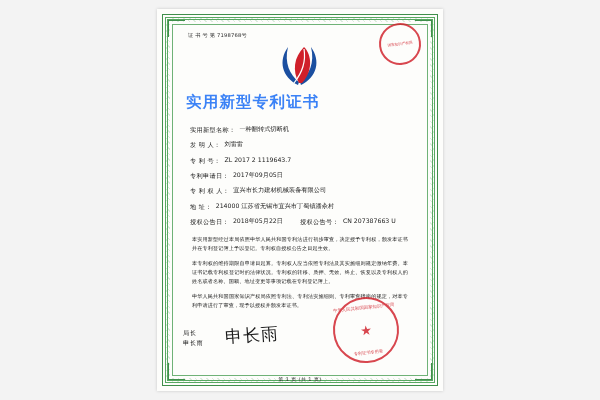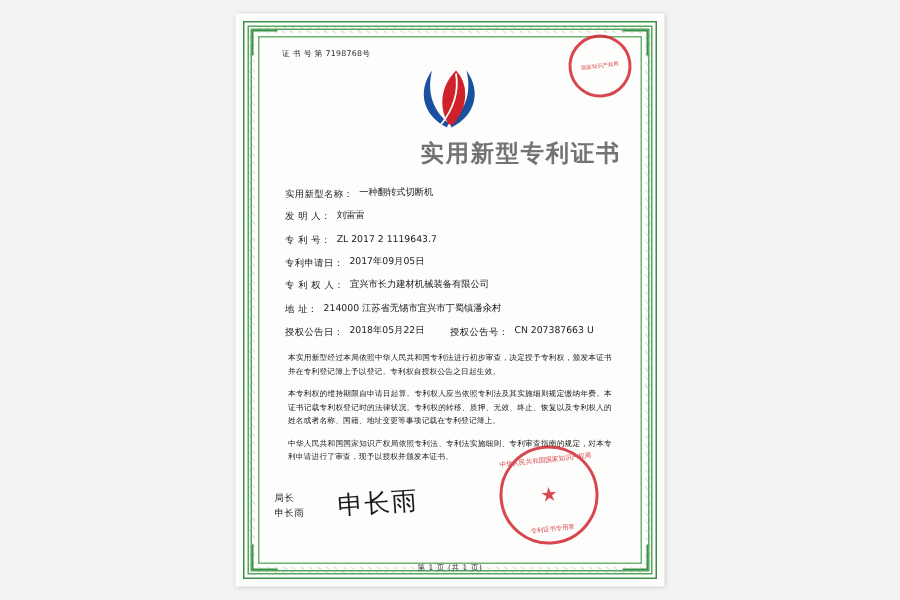--- a/index.html
+++ b/index.html
@@ -53,26 +53,26 @@
   
   .logo-wrap{
     display:flex;justify-content:center;align-items:flex-end;
     height:46px;margin-top:2px;
   }
   .logo{
     position:relative;width:64px;height:44px;
   }
   .logo svg{display:block;}
   .title{
-    text-align:right;
+    text-align:left;
     font-family:"DejaVu Sans", sans-serif;
     font-weight:bold;
     font-size:15.5px;
     letter-spacing:1.2px;
-    color:#737373;
+    color:#3b82f6;
     margin-top:5px;
   }
   .fields{
     margin:13px 4px 0 4px;
     font-size:6.2px;
     color:#1a1a1a;
     line-height:1.1;
   }
   .row{
     display:flex;align-items:flex-end;

